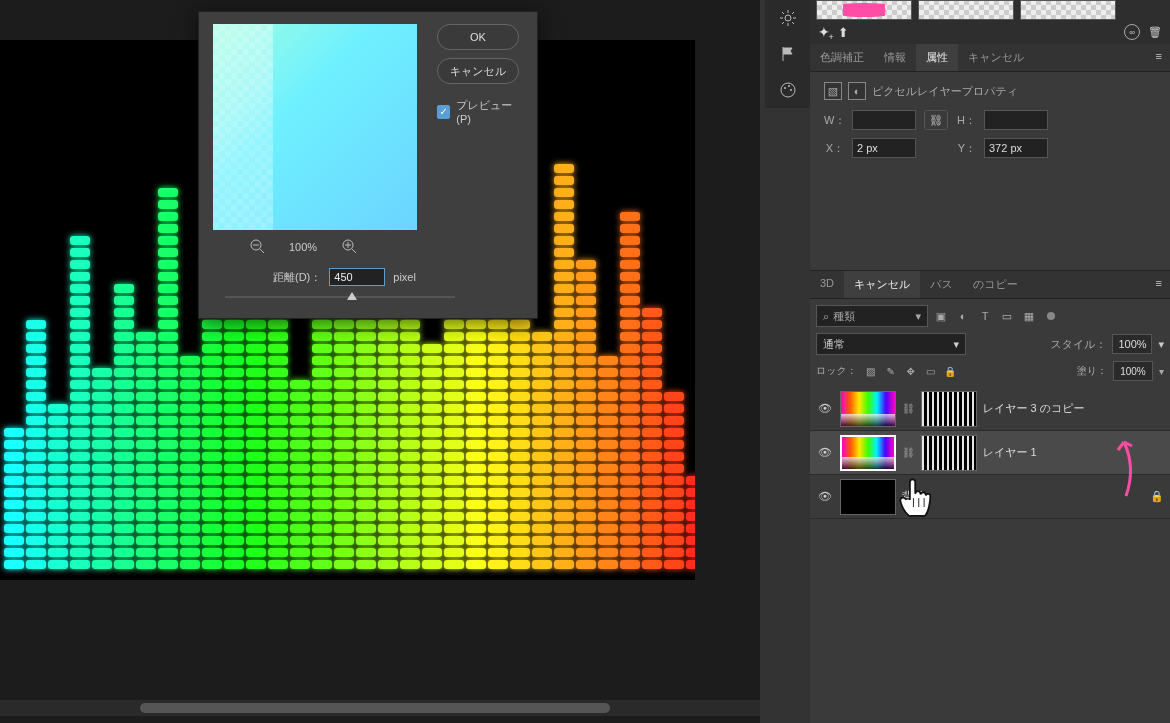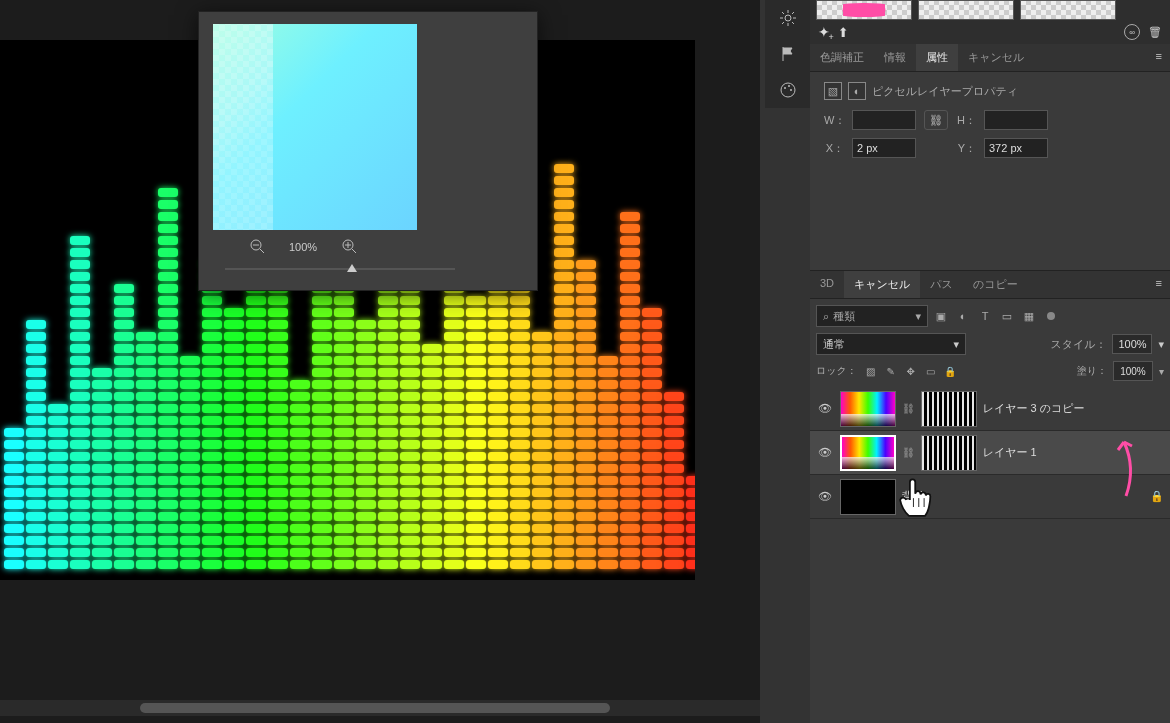--- a/index.html
+++ b/index.html
@@ -917,22 +917,35 @@
             <line x1="4" y1="7" x2="10" y2="7" stroke="#bbb"></line>
           </svg></span>
       <span>100%</span>
       <span><svg viewBox="0 0 16 16">
             <circle cx="7" cy="7" r="5" stroke="#bbb" fill="none"></circle>
             <line x1="11" y1="11" x2="15" y2="15" stroke="#bbb"></line>
             <line x1="4" y1="7" x2="10" y2="7" stroke="#bbb"></line>
             <line x1="7" y1="4" x2="7" y2="10" stroke="#bbb"></line>
           </svg></span>
     </div>
+    <div class="field-row" style="margin-left:60px">
+      <label style="width:auto">距離(D)：</label>
+      <input class="num-input hl" value="450" style="">
+      <span>pixel</span>
+    </div>
     <div class="slider"></div>
 
+    <div class="dlg-buttons">
+      <button class="dlg-btn">OK</button>
+      <button class="dlg-btn">キャンセル</button>
+      <div class="chk-row">
+        <div class="chk">✓</div>
+        <span>プレビュー(P)</span>
+      </div>
+    </div>
   </div>
 </div>
 
 <div class="left-icons">
   <div>
       <svg width="18" height="18" viewBox="0 0 18 18">
         <circle cx="9" cy="9" r="3" stroke="#bbb" fill="none"></circle>
         <path d="M9 1v3M9 14v3M1 9h3M14 9h3M3 3l2 2M13 13l2 2M15 3l-2 2M5 13l-2 2" stroke="#bbb"></path>
       </svg>
     </div>

